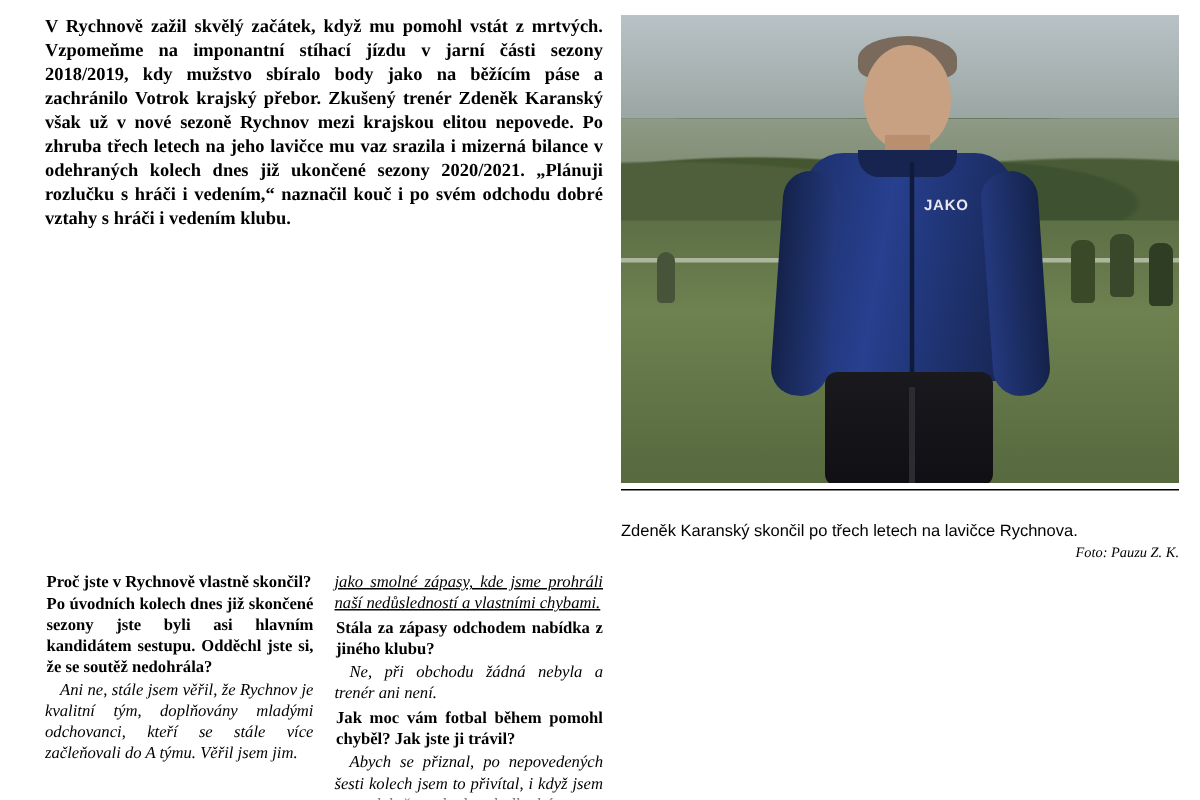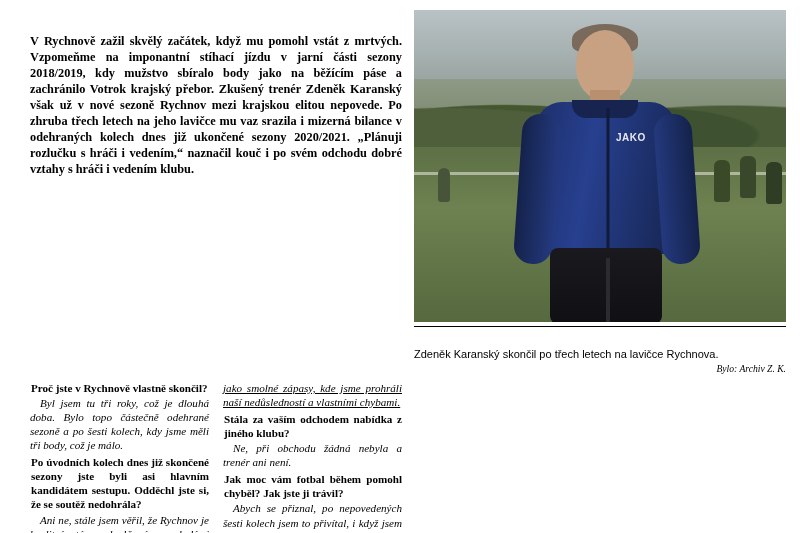--- a/index.html
+++ b/index.html
@@ -28,21 +28,20 @@
     gap: 12px;
     align-items: flex-start;
   }
   .lead-text {
     width: 372px;
     font-weight: bold;
     font-size: 12.3px;
     line-height: 1.30;
     text-align: justify;
     hyphens: auto;
-    margin-top: 24px;
   }
   .photo-block {
     width: 372px;
     flex: 0 0 372px;
   }
   .photo {
     position: relative;
     width: 372px;
     height: 312px;
     overflow: hidden;
@@ -244,37 +243,36 @@
           <div class="coach-collar"></div>
           <div class="coach-zip"></div>
           <div class="coach-arm-l"></div>
           <div class="coach-arm-r"></div>
           <div class="coach-logo">JAKO</div>
           <div class="coach-legs"></div>
           <div class="coach-leg-split"></div>
         </div>
       </div>
       <div class="caption">Zdeněk Karanský skončil po třech letech na lavičce Rychnova.</div>
-      <div class="caption-credit">Bylo: Archiv Z. K.</div>
+      <div class="caption-credit">Foto: Pauzu Z. K.</div>
     </div>
   </div>
 
   <div class="cols">
 
     <div class="col c1">
       <p class="q">Proč jste v Rychnově vlastně skončil?</p>
-      <p class="a">Byl jsem tu tři roky, což je dlouhá doba. Bylo topo částečně odehrané sezoně a po šesti kolech, kdy jsme měli tři body, což je málo.</p>
       <p class="q">Po úvodních kolech dnes již skončené sezony jste byli asi hlavním kandidátem sestupu. Odděchl jste si, že se soutěž nedohrála?</p>
       <p class="a">Ani ne, stále jsem věřil, že Rychnov je kvalitní tým, doplňovány mladými odchovanci, kteří se stále více začleňovali do A týmu. Věřil jsem jim.</p>
 
     </div>
 
     <div class="col c2">
       <p class="a noind">jako smolné zápasy, kde jsme prohráli naší nedůsledností a vlastními chybami.</p>
-      <p class="q">Stála za vaším odchodem nabídka z jiného klubu?</p>
+      <p class="q">Stála za zápasy odchodem nabídka z jiného klubu?</p>
       <p class="a">Ne, při obchodu žádná nebyla a trenér ani není.</p>
       <p class="q">Jak moc vám fotbal během pomohl chyběl? Jak jste ji trávil?</p>
       <p class="a">Abych se přiznal, po nepovedených šesti kolech jsem to přivítal, i když jsem nemyslel, že to bude tak dlouhá pauza. Pauzu jsem trávil převážně s rodinou a pracovní vytížeností.</p>
 
     </div>
 
   </div>
 </div>
 
 </body></html>

